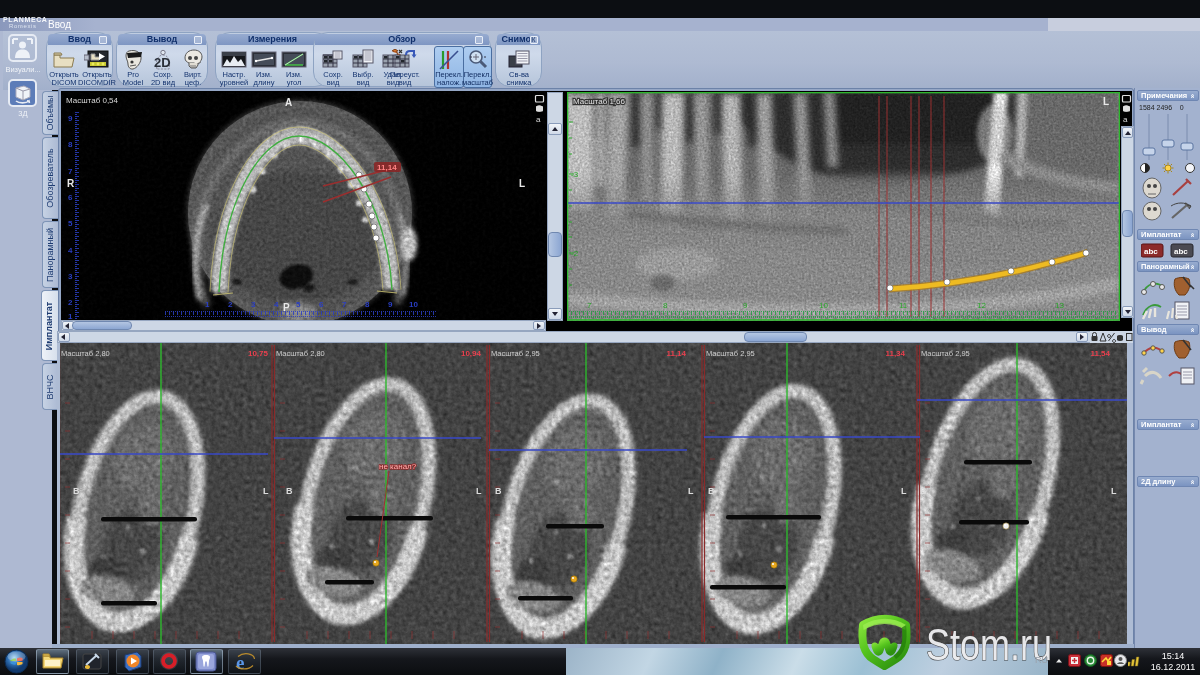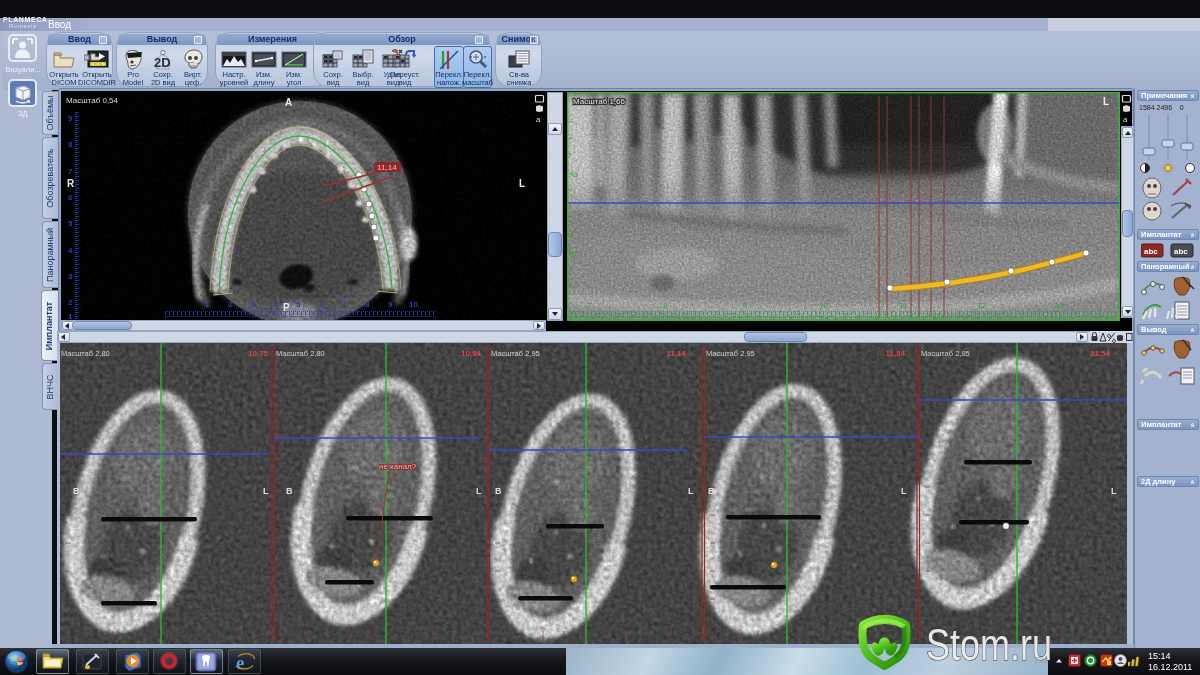--- a/index.html
+++ b/index.html
@@ -47,21 +47,21 @@
 #rbar{left:1134px;top:88px;width:66px;height:560px;background:#a3b2cf;border-left:1px solid #7588ad}
 .rhd{position:absolute;left:2px;width:62px;height:11px;background:linear-gradient(180deg,#98accf 0,#7b94c1 100%);border:1px solid #6e86b2;border-radius:2px;color:#fff;font-weight:bold;font-size:7.5px;line-height:10px;padding-left:3px}
 .rhd:after{content:"»";position:absolute;right:3px;top:0;font-size:8px;transform:rotate(-90deg)}
 
 #task{left:0;top:648px;width:1200px;height:27px;background:linear-gradient(180deg,#2e3138 0,#15171c 40%,#0b0d10 100%)}
 .tkbtn{position:absolute;top:649px;width:33px;height:25px;border-radius:2px}
 .tkbtn.lit{background:linear-gradient(180deg,rgba(160,190,215,.45),rgba(70,100,130,.25) 45%,rgba(20,40,60,.2));border:1px solid rgba(190,210,230,.5)}
 .tkbtn.dim{background:linear-gradient(180deg,rgba(120,140,160,.22),rgba(40,60,80,.12));border:1px solid rgba(150,170,190,.28)}
 #tglass{position:absolute;left:566px;top:648px;width:482px;height:27px;background:linear-gradient(115deg,#9cb4c8 0,#c2d6e4 18%,#8fb2c8 32%,#cadde8 48%,#9cc0d4 62%,#becfe0 78%,#98b4c8 100%)}
 #tray{position:absolute;left:1048px;top:648px;width:152px;height:27px;background:linear-gradient(180deg,#2e3138 0,#15171c 40%,#0b0d10 100%)}
-.clock{position:absolute;left:1148px;top:651px;width:50px;color:#fff;font-size:9px;line-height:10.5px}
+.clock{position:absolute;left:1148px;top:651px;width:50px;color:#fff;font-size:9px;text-align:center;line-height:10.5px}
 </style></head><body>
 <div id="scr">
 
 
 <div class="abs" id="mstrip"></div>
 <div class="abs" style="left:0;top:18px;width:95px;height:13px;background:linear-gradient(90deg,#8a98bc,#a6b2cf)"></div>
 <div class="abs" style="left:1048px;top:18px;width:152px;height:13px;background:#c8cede"></div>
 <div class="abs" id="logo1">PLANMECA</div>
 <div class="abs" id="logo2">Romexis</div>
 <div class="abs" id="mfile">Ввод</div>

